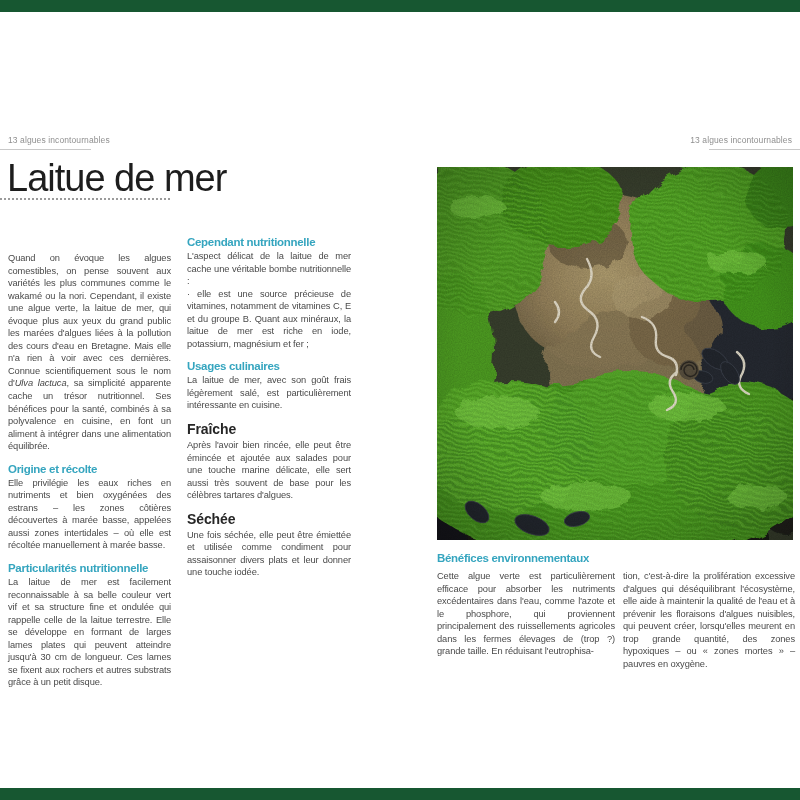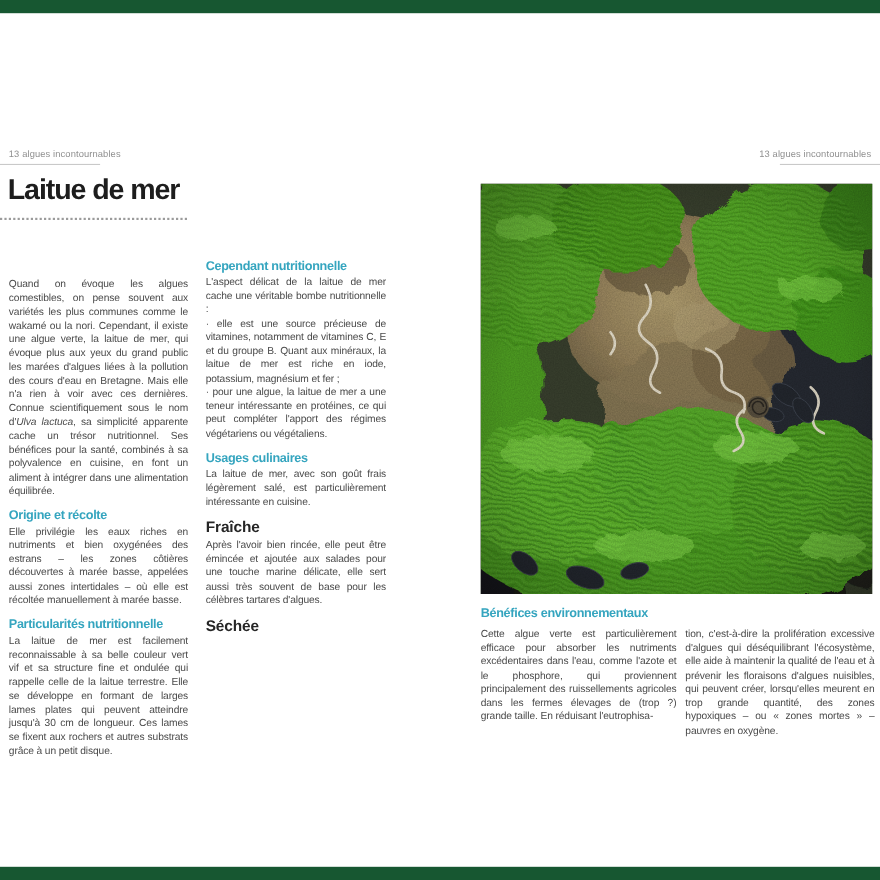--- a/index.html
+++ b/index.html
@@ -17,21 +17,21 @@
     letter-spacing:0.1px;
   }
   .runhead.left{left:8px;}
   .runhead.right{right:8px;text-align:right;}
   .runrule{position:absolute;top:149px;height:0;border-top:1px solid #c9c9c9;}
   .runrule.left{left:0;width:91px;}
   .runrule.right{right:0;width:91px;}
 
   h1.title{
     position:absolute;left:7px;top:157px;margin:0;
-    font-size:26px;font-weight:bold;color:#1d1d1d;letter-spacing:-1px;
+    font-size:38px;font-weight:normal;color:#1d1d1d;letter-spacing:-1px;
   }
   .title-rule{
     position:absolute;left:0;top:198px;width:170px;height:0;
     border-top:2px dotted #9b9b9b;
   }
 
   .col{position:absolute;}
   .col1{left:8px;top:250px;width:163px;}
   .col2{left:187px;top:236px;width:164px;}
   .col3{left:437px;top:568px;width:178px;}
@@ -87,26 +87,26 @@
     <h3 class="teal">Origine et récolte</h3>
     <p class="body">Elle privilégie les eaux riches en nutriments et bien oxygénées des estrans – les zones côtières découvertes à marée basse, appelées aussi zones intertidales – où elle est récoltée manuellement à marée basse.</p>
     <h3 class="teal">Particularités nutritionnelle</h3>
     <p class="body">La laitue de mer est facilement reconnaissable à sa belle couleur vert vif et sa structure fine et ondulée qui rappelle celle de la laitue terrestre. Elle se développe en formant de larges lames plates qui peuvent atteindre jusqu'à 30 cm de longueur. Ces lames se fixent aux rochers et autres substrats grâce à un petit disque.</p>
   </div>
 
   <div class="col col2">
     <h3 class="teal first">Cependant nutritionnelle</h3>
     <p class="body">L'aspect délicat de la laitue de mer cache une véritable bombe nutritionnelle :</p>
     <p class="body bullet">· elle est une source précieuse de vitamines, notamment de vitamines C, E et du groupe B. Quant aux minéraux, la laitue de mer est riche en iode, potassium, magnésium et fer ;</p>
-    <p class="body bullet">· pour une algue, la laitue de mer a une teneur intéressante en protéines, ce qui peut compléter l'apport des régimes végétariens ou végétaliens.</p>
     <h3 class="teal">Usages culinaires</h3>
     <p class="body">La laitue de mer, avec son goût frais légèrement salé, est particulièrement intéressante en cuisine.</p>
     <h4 class="sub">Fraîche</h4>
     <p class="body">Après l'avoir bien rincée, elle peut être émincée et ajoutée aux salades pour une touche marine délicate, elle sert aussi très souvent de base pour les célèbres tartares d'algues.</p>
     <h4 class="sub">Séchée</h4>
+    <p class="body">Une fois séchée, elle peut être émiettée et utilisée comme condiment pour assaisonner divers plats et leur donner une touche iodée.</p>
   </div>
 
   <div class="photo">
     <svg width="356" height="373" viewBox="0 0 356 373" preserveAspectRatio="none" aria-hidden="true">
       <defs>
         <filter id="rough" x="-25%" y="-25%" width="150%" height="150%">
           <feTurbulence type="fractalNoise" baseFrequency="0.035" numOctaves="3" seed="7" result="n"></feTurbulence>
           <feDisplacementMap in="SourceGraphic" in2="n" scale="18"></feDisplacementMap>
         </filter>
         <filter id="rough2" x="-25%" y="-25%" width="150%" height="150%">

